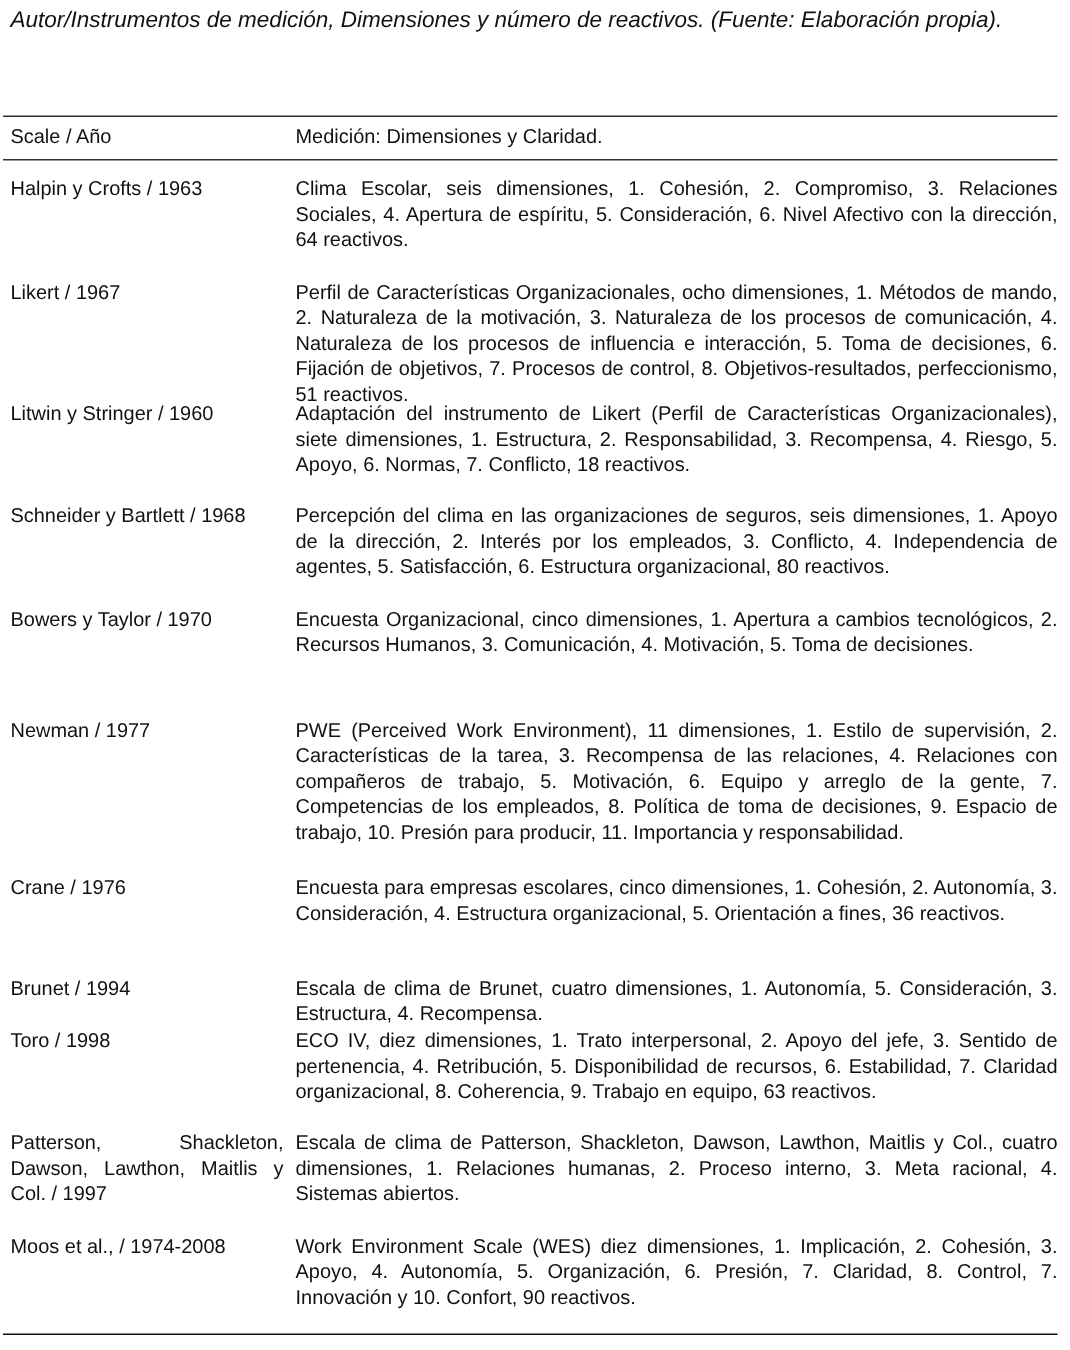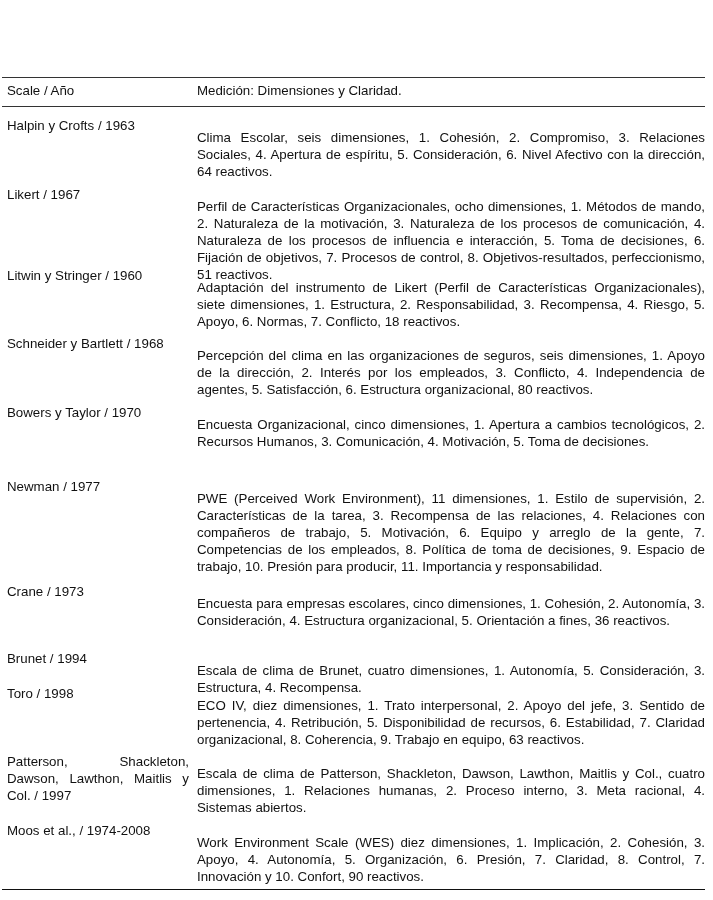--- a/index.html
+++ b/index.html
@@ -10,26 +10,27 @@
   .caption .title { display:block; font-style:italic; text-align:justify; text-align-last:left; }
   .rule { position:absolute; left:2px; width:703px; height:0; border-top:1.5px solid #333333; }
   .rule.top { top:77px; }
   .rule.head { top:106px; }
   .rule.bottom { top:889px; border-top-color:#111111; }
   .hdr { position:absolute; top:82px; font-size:13.3px; line-height:17px; }
   .hdr.c1 { left:7px; }
   .hdr.c2 { left:197px; }
   .row { position:absolute; left:7px; width:698px; font-size:13.3px; line-height:17px; }
   .row .author { position:absolute; left:0; top:0; width:182px; text-align:justify; text-align-last:left; }
-  .row .desc { position:absolute; left:190px; top:0; width:508px; text-align:justify; text-align-last:left;margin-top:12px; }
+  .row .desc { position:absolute; left:190px; top:0; width:508px; text-align:justify; text-align-last:left; }
 </style>
 </head>
 <body>
 
 <div class="caption">
+  <span class="title">Autor/Instrumentos de medición, Dimensiones y número de reactivos. (Fuente: Elaboración propia).</span>
 </div>
 
 <div class="rule top"></div>
 <div class="hdr c1">Scale / Año</div>
 <div class="hdr c2">Medición: Dimensiones y Claridad.</div>
 <div class="rule head"></div>
 
 <div class="row" style="top:117px">
   <div class="author">Halpin y Crofts / 1963</div>
   <div class="desc">Clima Escolar, seis dimensiones, 1. Cohesión, 2. Compromiso, 3. Relaciones Sociales, 4. Apertura de espíritu, 5. Consideración, 6. Nivel Afectivo con la dirección, 64 reactivos.</div>
@@ -48,21 +49,21 @@
 </div>
 <div class="row" style="top:404px">
   <div class="author">Bowers y Taylor / 1970</div>
   <div class="desc">Encuesta Organizacional, cinco dimensiones, 1. Apertura a cambios tecnológicos, 2. Recursos Humanos, 3. Comunicación, 4. Motivación, 5. Toma de decisiones.</div>
 </div>
 <div class="row" style="top:478px">
   <div class="author">Newman / 1977</div>
   <div class="desc">PWE (Perceived Work Environment), 11 dimensiones, 1. Estilo de supervisión, 2. Características de la tarea, 3. Recompensa de las relaciones, 4. Relaciones con compañeros de trabajo, 5. Motivación, 6. Equipo y arreglo de la gente, 7. Competencias de los empleados, 8. Política de toma de decisiones, 9. Espacio de trabajo, 10. Presión para producir, 11. Importancia y responsabilidad.</div>
 </div>
 <div class="row" style="top:583px">
-  <div class="author">Crane / 1973</div>
+  <div class="author">Crane / 1976</div>
   <div class="desc">Encuesta para empresas escolares, cinco dimensiones, 1. Cohesión, 2. Autonomía, 3. Consideración, 4. Estructura organizacional, 5. Orientación a fines, 36 reactivos.</div>
 </div>
 <div class="row" style="top:650px">
   <div class="author">Brunet / 1994</div>
   <div class="desc">Escala de clima de Brunet, cuatro dimensiones, 1. Autonomía, 5. Consideración, 3. Estructura, 4. Recompensa.</div>
 </div>
 <div class="row" style="top:685px">
   <div class="author">Toro / 1998</div>
   <div class="desc">ECO IV, diez dimensiones, 1. Trato interpersonal, 2. Apoyo del jefe, 3. Sentido de pertenencia, 4. Retribución, 5. Disponibilidad de recursos, 6. Estabilidad, 7. Claridad organizacional, 8. Coherencia, 9. Trabajo en equipo, 63 reactivos.</div>
 </div>

